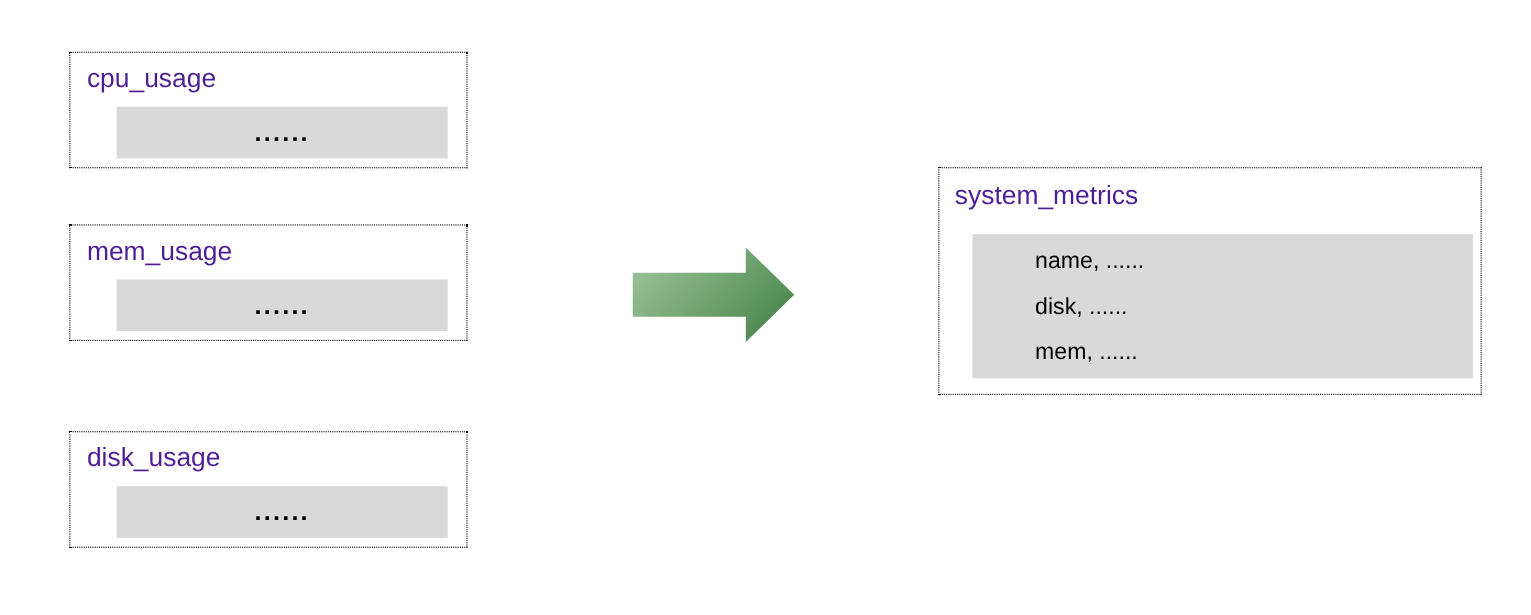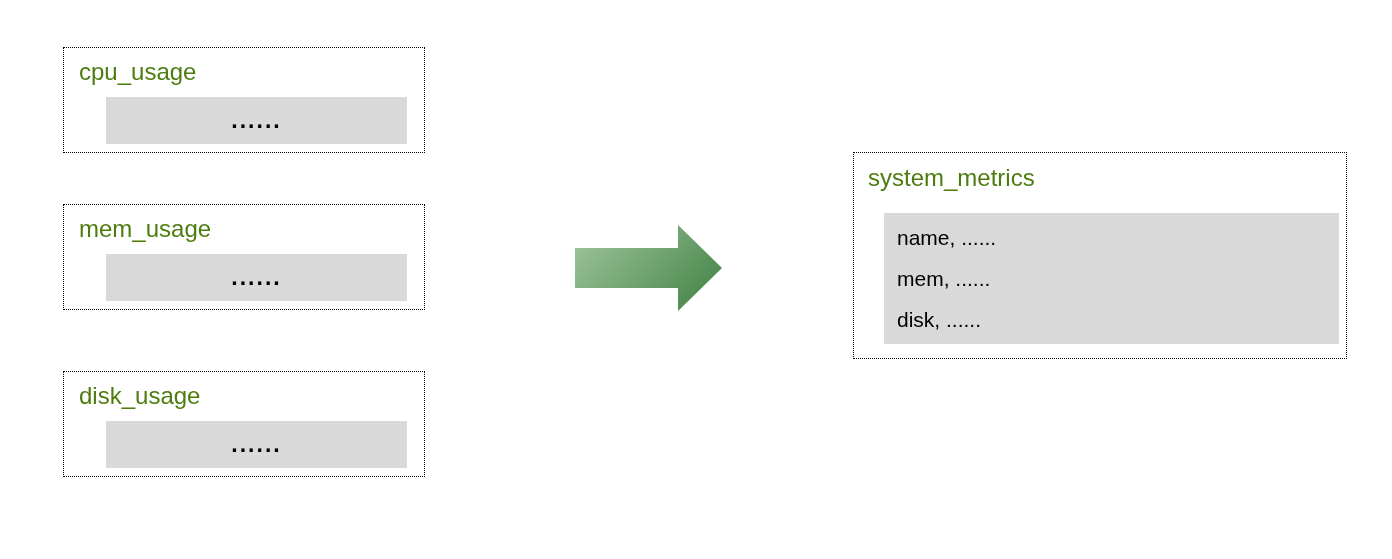--- a/index.html
+++ b/index.html
@@ -15,21 +15,21 @@
     height: 106px;
     border: 1px dotted #000;
     background: #ffffff;
   }
   .box-title {
     position: absolute;
     left: 15px;
     top: 10px;
     font-size: 24px;
     line-height: 28px;
-    color: #4d7c0f;
+    color: #4c1d95;
     white-space: nowrap;
   }
   .gray-bar {
     position: absolute;
     left: 42px;
     top: 49px;
     width: 301px;
     height: 47px;
     background: #d9d9d9;
     display: flex;
@@ -72,20 +72,21 @@
     display: flex;
     flex-direction: column;
     justify-content: space-around;
     padding: 4px 0 4px 13px;
   }
   .panel-row {
     font-size: 21px;
     line-height: 1;
     color: #000;
     white-space: nowrap;
+    margin-left: 44px;
   }
 </style>
 </head>
 <body>
 
 <div class="canvas">
 
   <div class="src-box" style="top:47px">
     <div class="box-title">cpu_usage</div>
     <div class="gray-bar">
@@ -93,21 +94,21 @@
     </div>
   </div>
 
   <div class="src-box" style="top:204px">
     <div class="box-title">mem_usage</div>
     <div class="gray-bar">
       <span class="dots">......</span>
     </div>
   </div>
 
-  <div class="src-box" style="top:371px">
+  <div class="src-box" style="top:392px">
     <div class="box-title">disk_usage</div>
     <div class="gray-bar">
       <span class="dots">......</span>
     </div>
   </div>
 
   <div class="arrow-wrap">
     <svg width="147" height="86" viewBox="0 0 147 86" xmlns="http://www.w3.org/2000/svg">
       <defs>
         <linearGradient id="arrowGrad" x1="0" y1="0" x2="1" y2="0.55">
@@ -116,18 +117,18 @@
         </linearGradient>
       </defs>
       <polygon points="0,23 103,23 103,0 147,43 103,86 103,63 0,63" fill="url(#arrowGrad)"></polygon>
     </svg>
   </div>
 
   <div class="target-box">
     <div class="box-title">system_metrics</div>
     <div class="gray-panel">
       <div class="panel-row">name, ......</div>
+      <div class="panel-row">disk, ......</div>
       <div class="panel-row">mem, ......</div>
-      <div class="panel-row">disk, ......</div>
     </div>
   </div>
 
 </div>
 
 </body></html>

